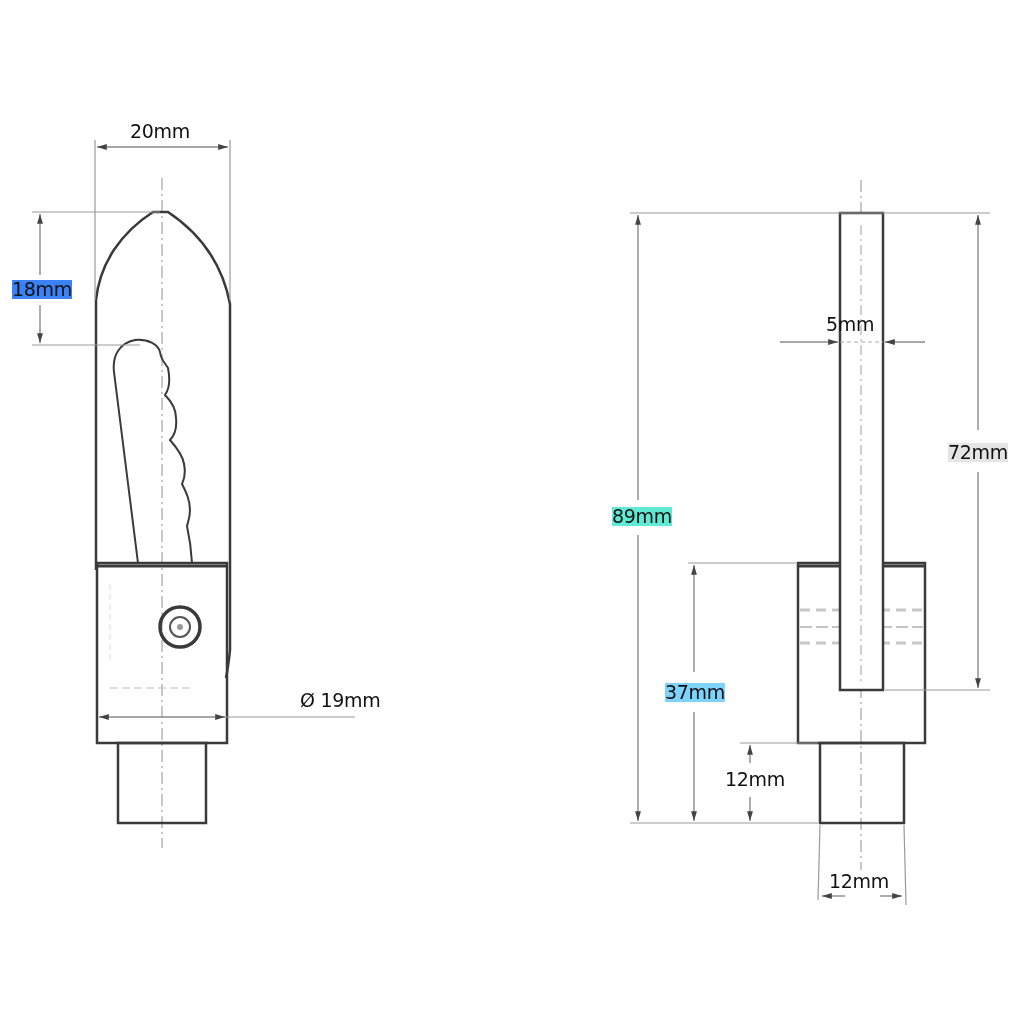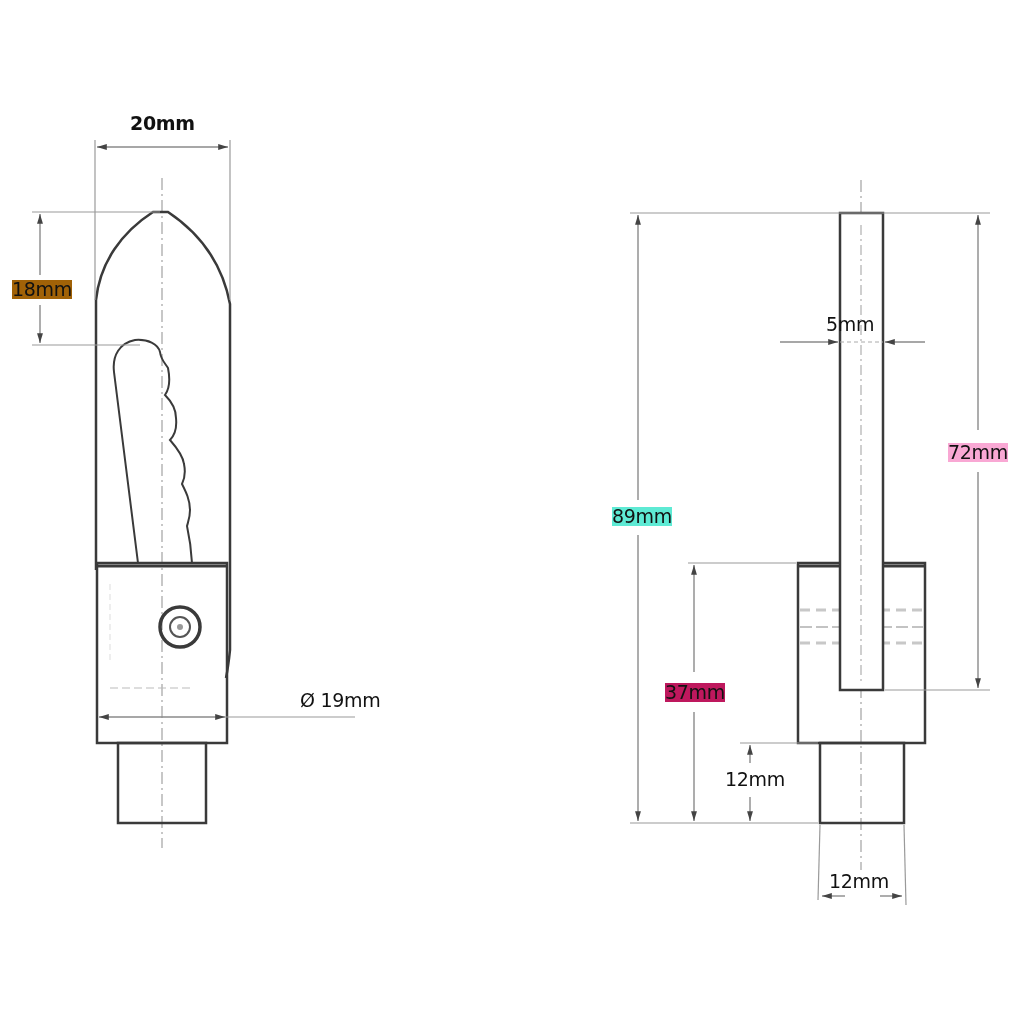--- a/index.html
+++ b/index.html
@@ -94,23 +94,23 @@
       <line x1="750" y1="797" x2="750" y2="821" stroke="#8a8a8a" stroke-width="1.4" marker-end="url(#arr)"></line>
 
       <line x1="820" y1="825" x2="818" y2="900" stroke="#9a9a9a" stroke-width="1.2"></line>
       <line x1="904" y1="825" x2="906" y2="905" stroke="#9a9a9a" stroke-width="1.2"></line>
       <line x1="822" y1="896" x2="845" y2="896" stroke="#8a8a8a" stroke-width="1.4" marker-start="url(#arr)"></line>
       <line x1="880" y1="896" x2="902" y2="896" stroke="#8a8a8a" stroke-width="1.4" marker-end="url(#arr)"></line>
     </g>
   </svg>
 
   
-  <span class="lbl" style="left:130px; top:114px;font-weight:bold;">20mm</span>
-  <span class="lbl" style="left:12px; top:280px; background:#a16207;text-align:center;">18mm</span>
+  <span class="lbl" style="left:130px; top:122px;">20mm</span>
+  <span class="lbl" style="left:12px; top:280px; background:#3b82f6;text-align:center;">18mm</span>
   <span class="lbl" style="left:300px; top:691px;text-align:center;">Ø 19mm</span>
 
   <span class="lbl" style="left:612px; top:507px; background:#5eead4;">89mm</span>
-  <span class="lbl" style="left:948px; top:443px; background:#f9a8d4;">72mm</span>
+  <span class="lbl" style="left:948px; top:443px; background:#e5e5e5;">72mm</span>
   <span class="lbl" style="left:778px; top:315px;margin-left:48px;">5mm</span>
-  <span class="lbl" style="left:665px; top:683px; background:#be185d;">37mm</span>
+  <span class="lbl" style="left:665px; top:683px; background:#7dd3fc;">37mm</span>
   <span class="lbl" style="left:725px; top:770px; background:#fff;">12mm</span>
   <span class="lbl" style="left:829px; top:872px;">12mm</span>
 </div>
 
 </body></html>

